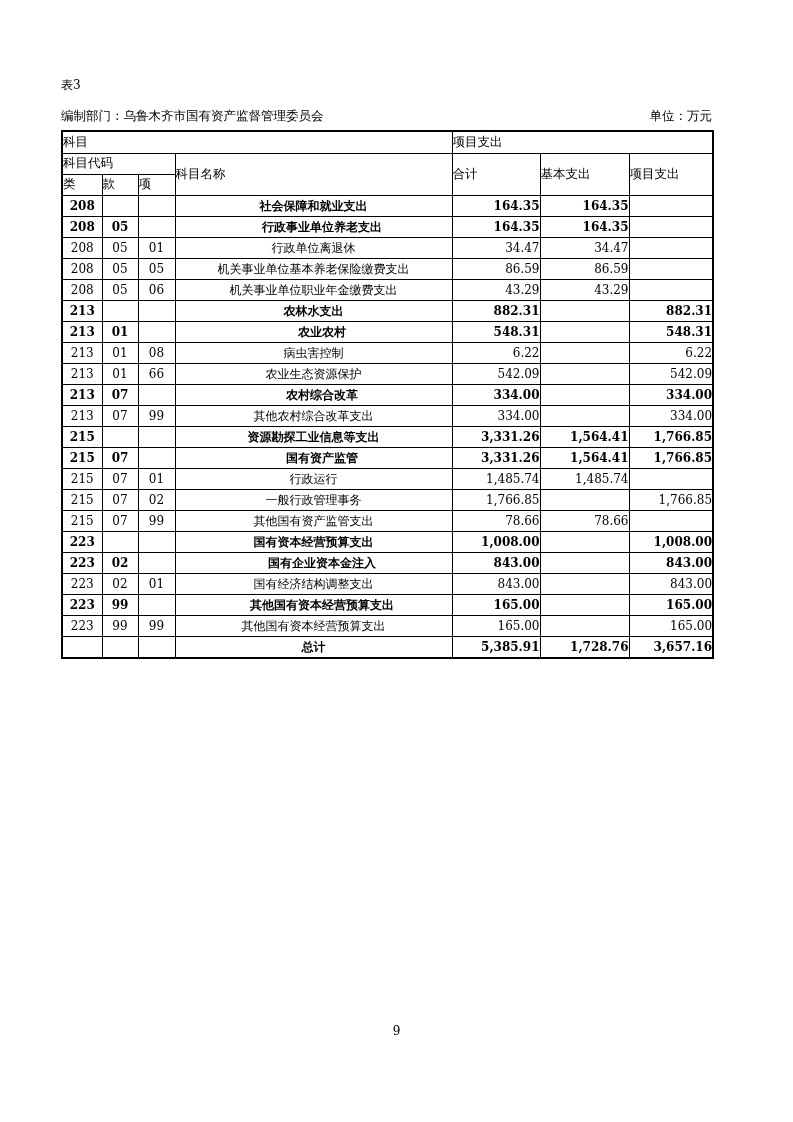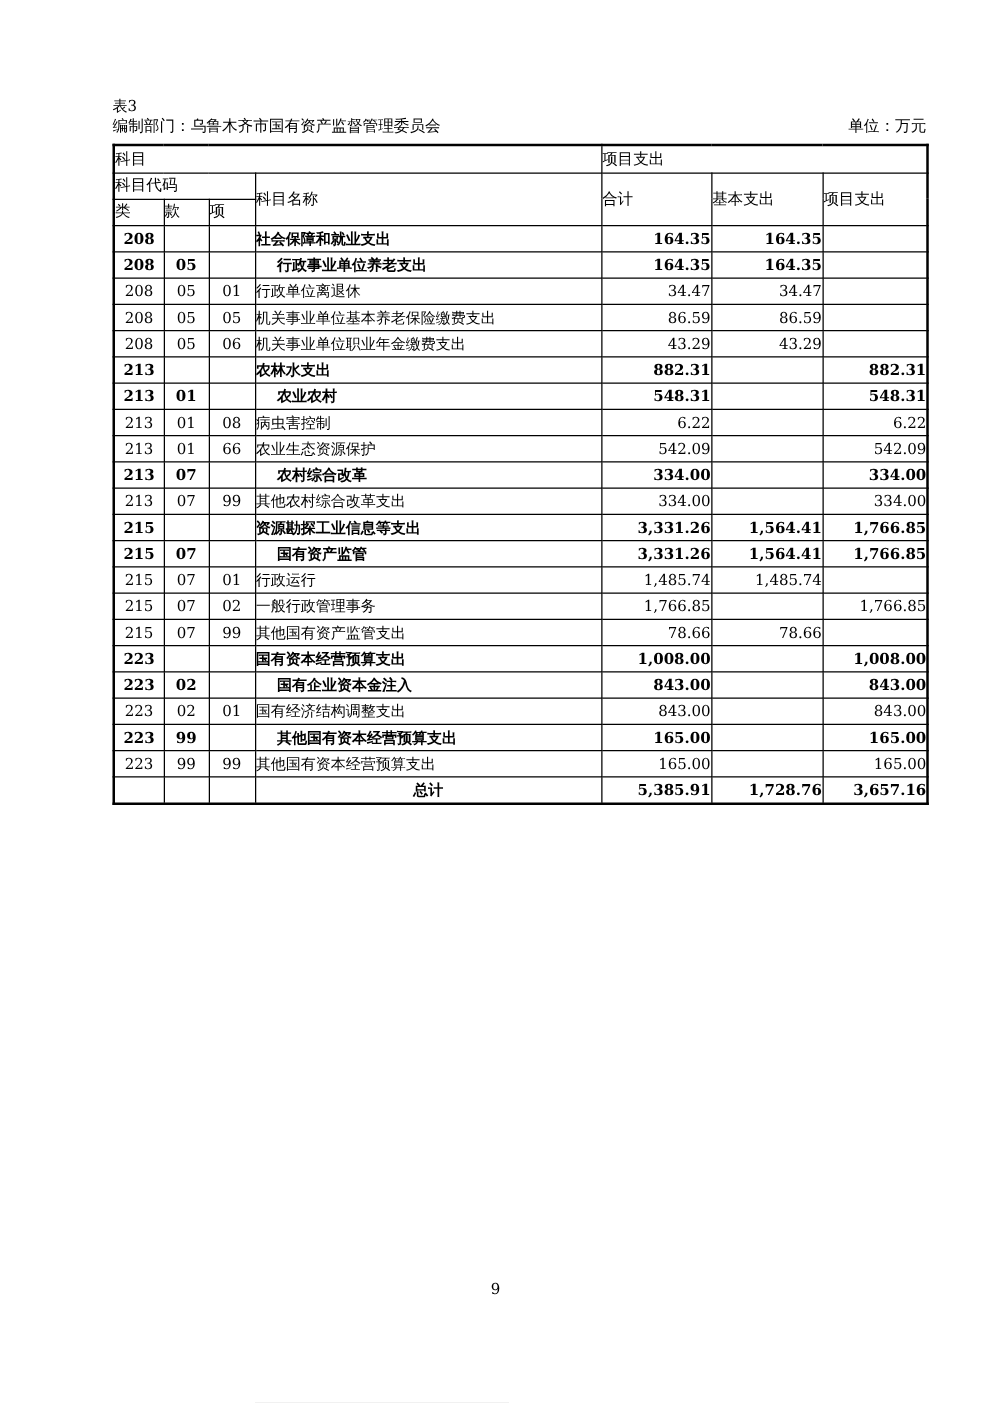--- a/index.html
+++ b/index.html
@@ -8,38 +8,39 @@
     width: 793px;
     height: 1122px;
     margin: 0 auto;
     background: #ffffff;
     font-family: "DejaVu Serif", "Liberation Serif", serif;
     color: #000;
     overflow: hidden;
   }
   .content {
     position: absolute;
-    left: 90px;
+    left: 61px;
     top: 78px;
     width: 651px;
   }
   .table-label {
     font-size: 12px;
     line-height: 15px;
     text-align: left;
   }
   .doc-title {
     margin-top: 13px;
     font-size: 18px;
     font-weight: bold;
     text-align: center;
     line-height: 22px;
     letter-spacing: 1px;
   }
   .meta-row {
+    margin-top: 15px;
     display: flex;
     justify-content: space-between;
     align-items: flex-end;
     font-size: 12.5px;
     line-height: 16px;
   }
   table.budget {
     margin-top: 6px;
     border-collapse: collapse;
     table-layout: fixed;
@@ -51,21 +52,21 @@
     border: 1px solid #000;
     padding: 0;
     line-height: 1;
     height: 20px;
     overflow: hidden;
     white-space: nowrap;
     vertical-align: middle;
   }
   thead td { text-align: left; font-size: 12.5px; }
   .code-cell { text-align: center; }
-  .name-cell { text-align: left; padding-left: 5px; }
+  .name-cell { text-align: center; padding-left: 5px; }
   .num-cell  { text-align: right; padding-right: 5px; }
   tr.lv1 td { font-weight: bold; }
   tr.lv2 td { font-weight: bold; }
   tr.lv2 .name-cell { padding-left: 17px; }
   tr.lv3 .name-cell { }
   tr.lvtotal td { font-weight: bold; margin-left: 36px; }
   tr.lvtotal .name-cell { text-align: center; padding-left: 0; }
   .page-number {
     position: absolute;
     top: 1024px;

